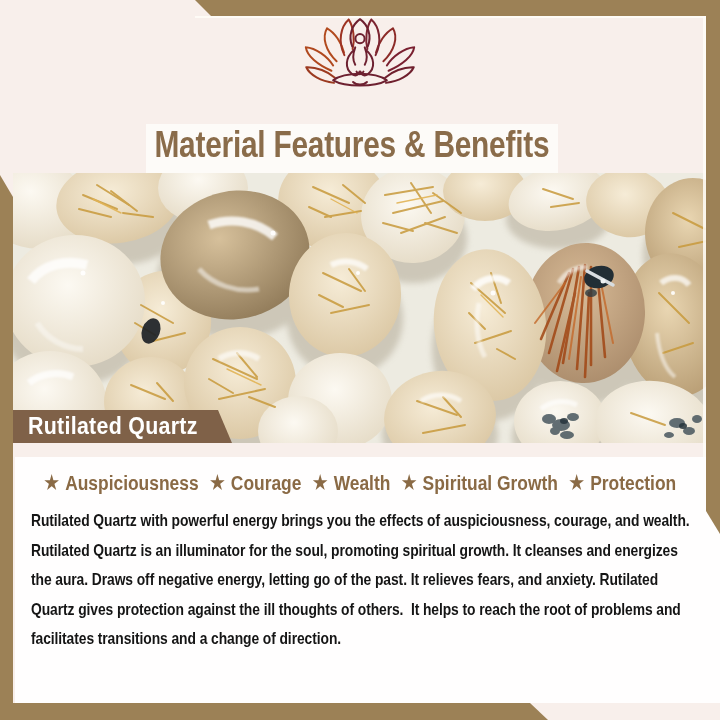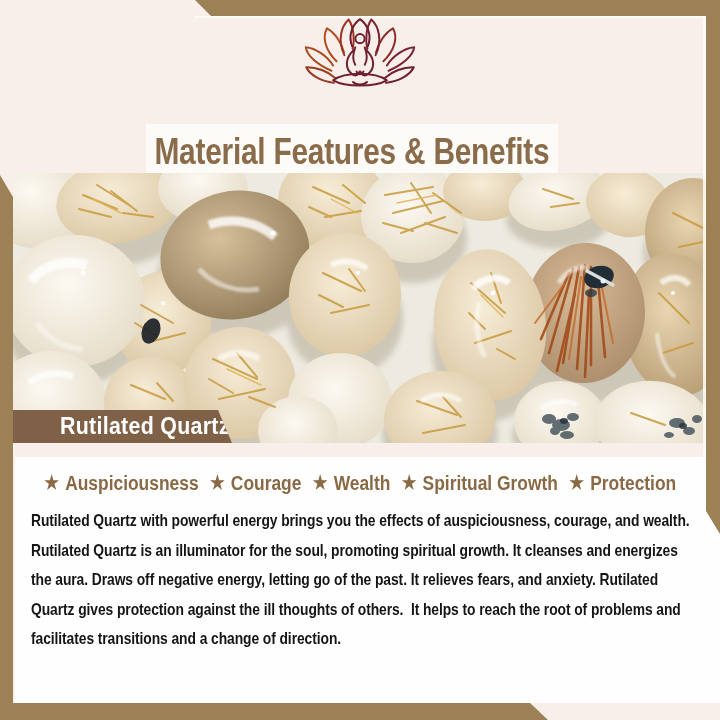--- a/index.html
+++ b/index.html
@@ -7,31 +7,31 @@
   .poster{position:relative;width:720px;height:720px;overflow:hidden;background:#f8efeb;}
 
   
   .logo-box{position:absolute;left:295px;top:16px;width:130px;height:80px;}
   .brand-name{position:absolute;left:0;top:98px;width:720px;text-align:center;
     font-family:"Liberation Serif", serif;font-size:13.5px;letter-spacing:3.2px;
     color:#3a3a3a;}
 
   
   .title-band{position:absolute;left:146px;top:124px;width:412px;height:49px;
-    background:#fdfbf8;display:flex;align-items:flex-end;justify-content:center;}
+    background:#fdfbf8;display:flex;align-items:flex-start;justify-content:center;}
   .title-text{white-space:nowrap;font-weight:700;font-size:36px;color:#8a6c4a;
     transform:scaleX(.83);transform-origin:center;letter-spacing:-.3px;}
 
   
   .photo{position:absolute;left:13px;top:173px;width:694px;height:270px;overflow:hidden;}
   .photo svg{display:block;}
 
   
   .stone-label{position:absolute;left:13px;top:410px;width:219px;height:33px;
-    background:#7f6148;clip-path:polygon(0 0,205px 0,219px 100%,0 100%);padding-left:32px;}
+    background:#7f6148;clip-path:polygon(0 0,205px 0,219px 100%,0 100%);}
   .stone-label span{display:inline-block;margin-left:15px;line-height:33px;
     font-size:23px;font-weight:700;color:#ffffff;white-space:nowrap;
     transform:scaleX(.93);transform-origin:left center;letter-spacing:.3px;}
 
   
   .card{position:absolute;left:15px;top:457px;width:705px;height:246px;background:#fffefe;}
 
   .features-row{position:absolute;left:0;top:470px;width:720px;height:26px;
     display:flex;justify-content:center;}
   .features-inner{display:flex;gap:13px;transform:scaleX(.87);transform-origin:center;}

